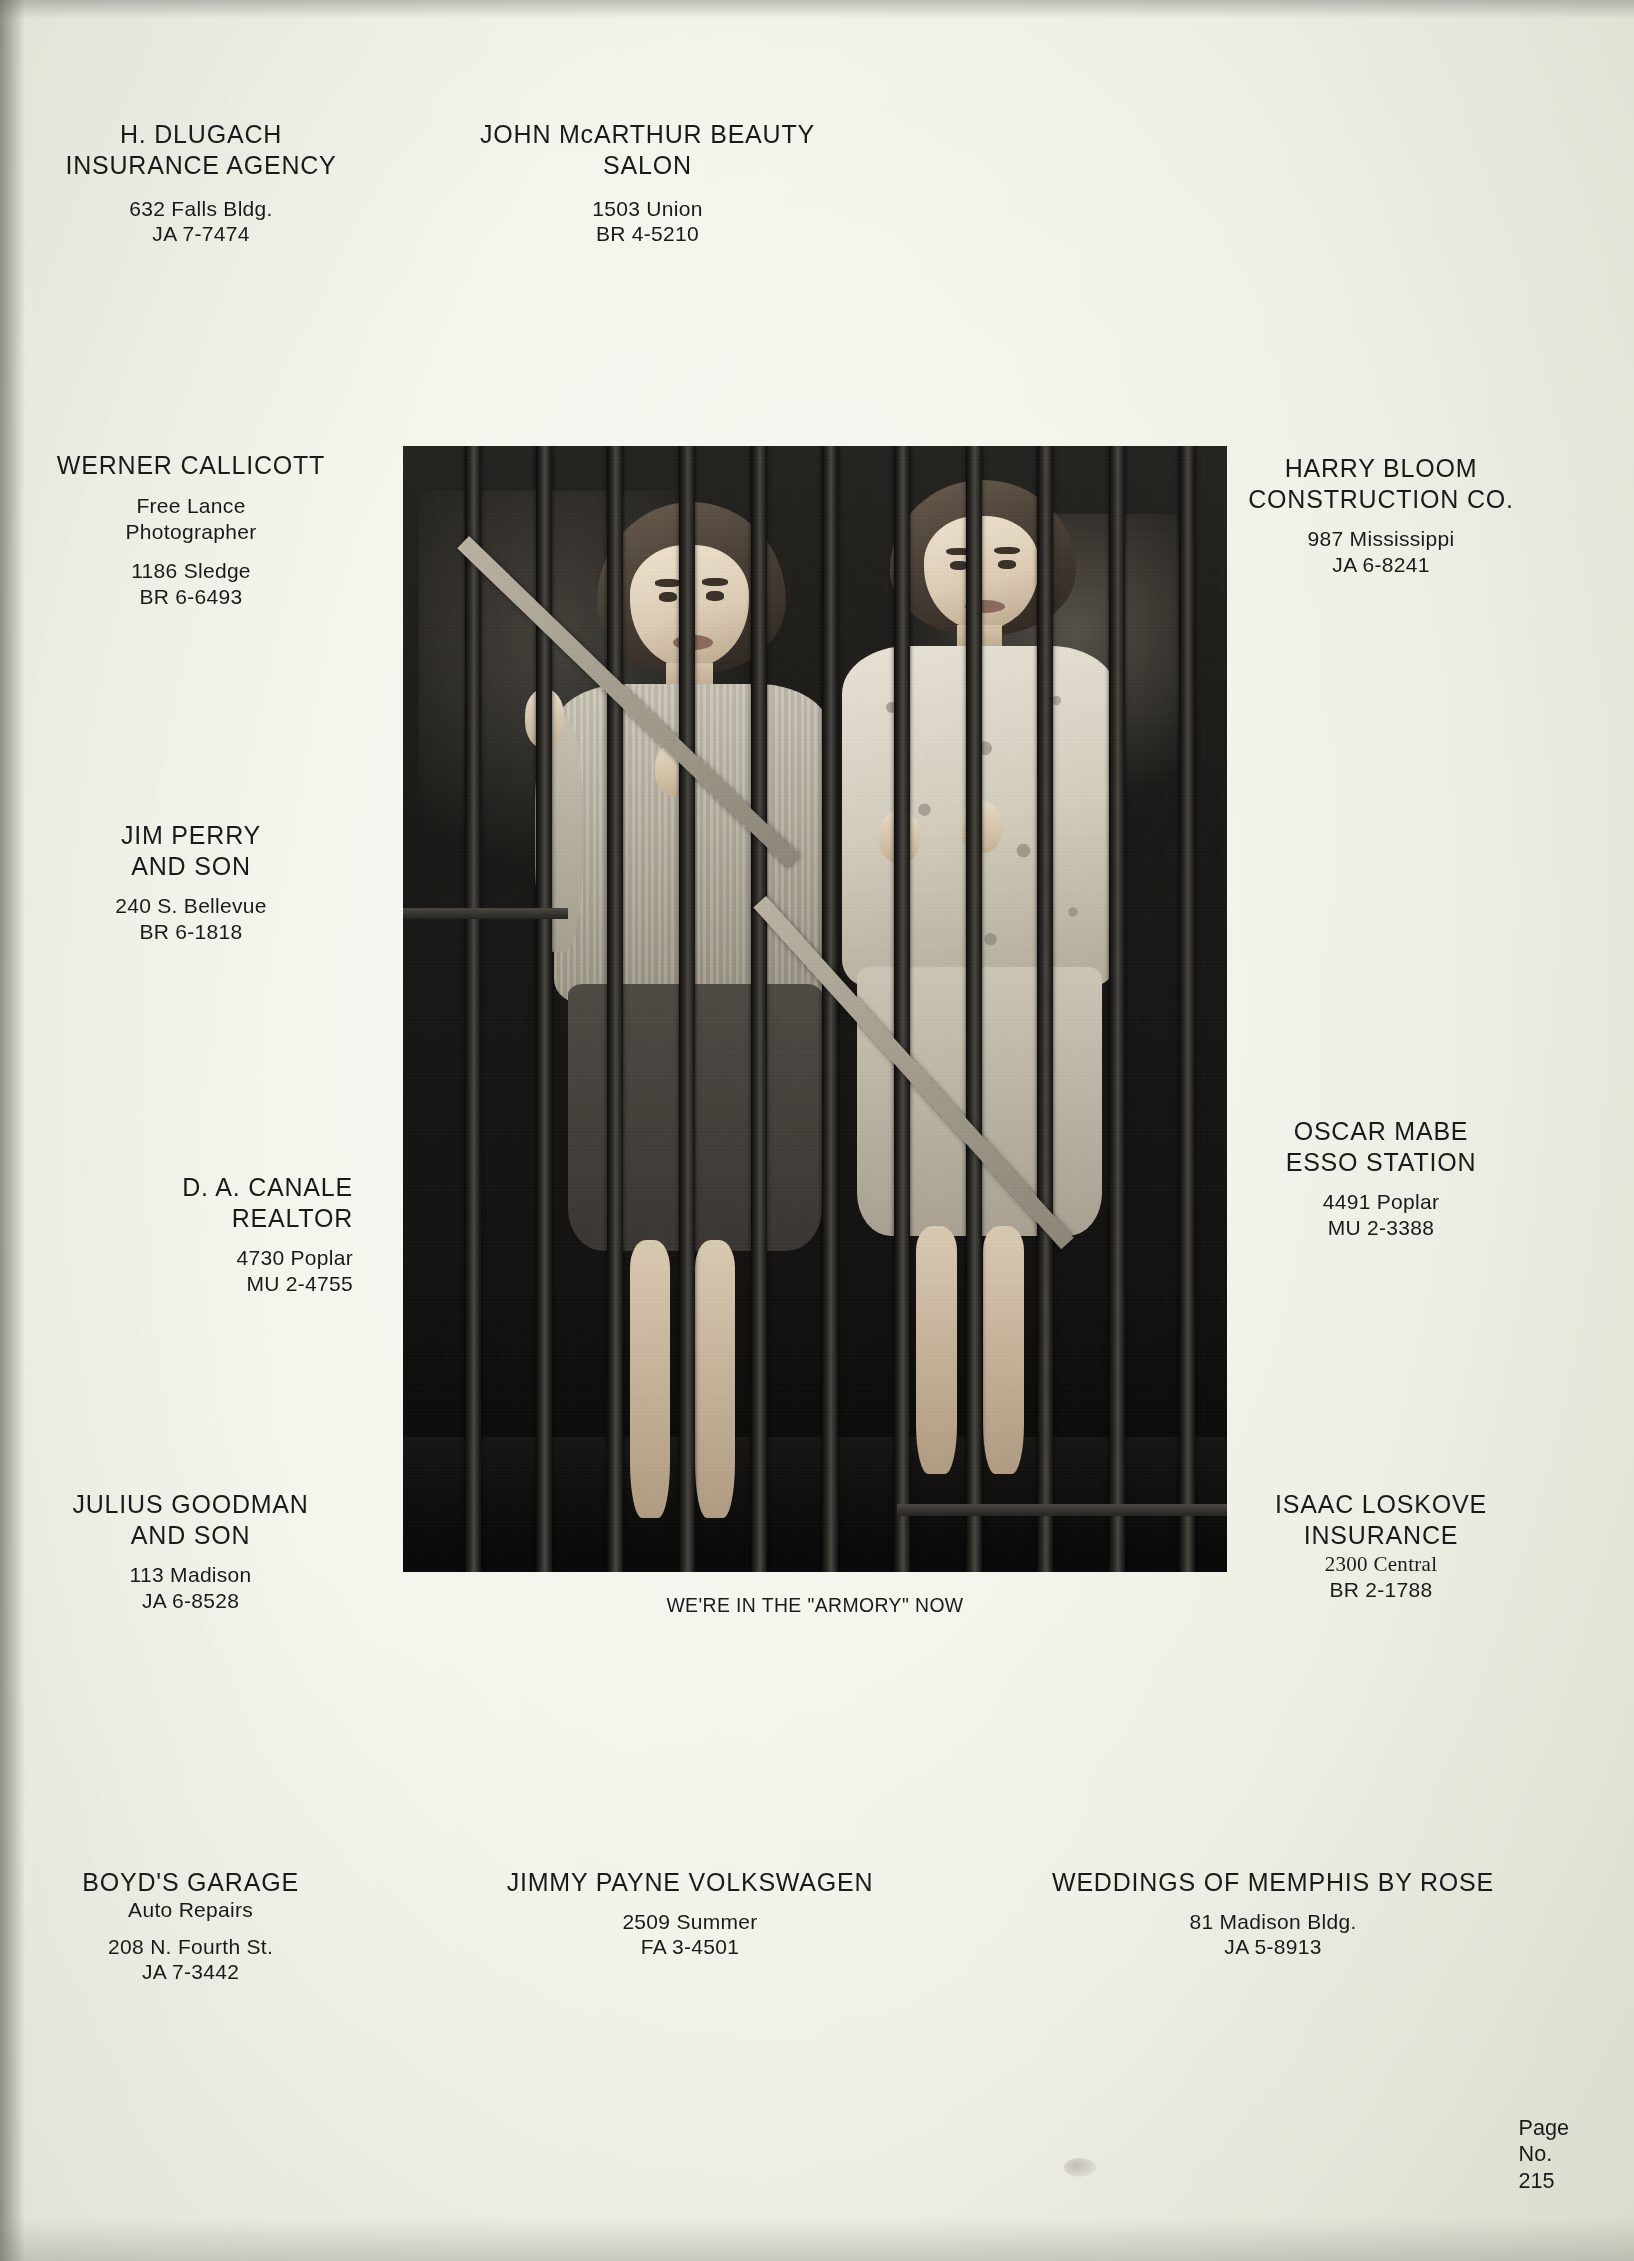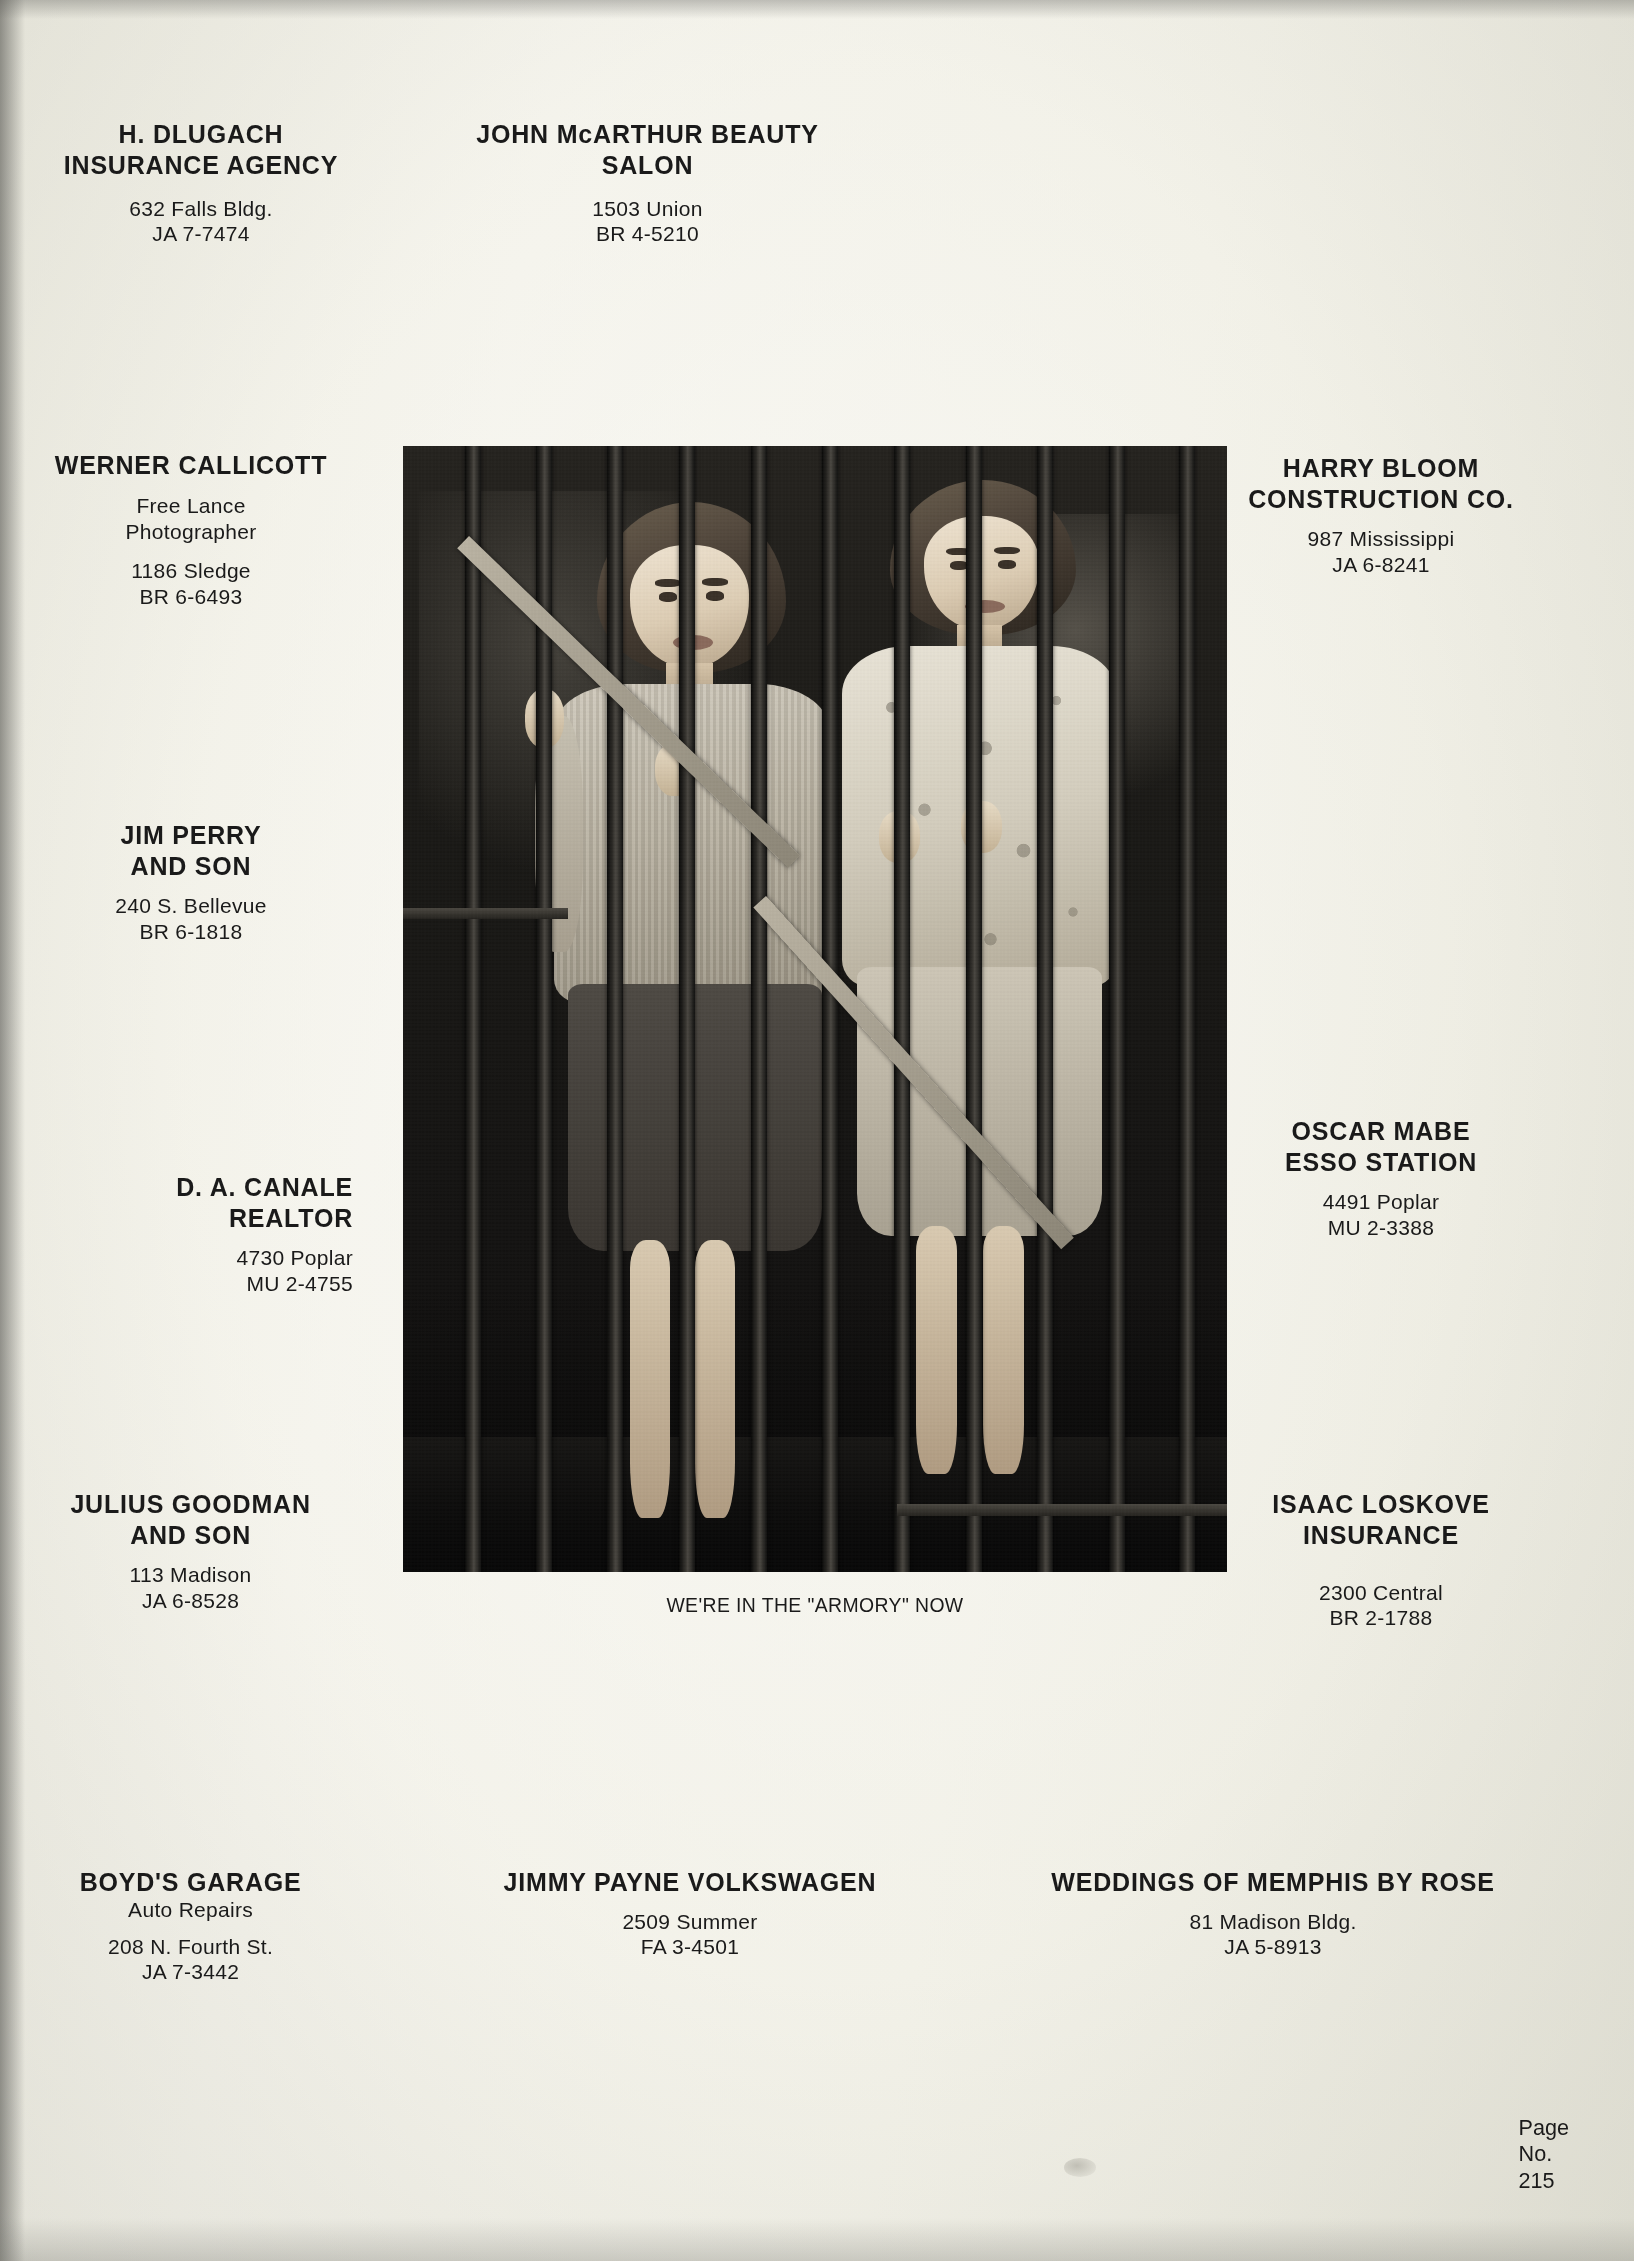--- a/index.html
+++ b/index.html
@@ -46,21 +46,21 @@
 
   
   .ad {
     position: absolute;
     text-align: center;
     line-height: 1.0;
   }
   .ad .name {
     font-size: 25px;
     letter-spacing: 0.8px;
-    font-weight: 700;
+    font-weight: 400;
     white-space: nowrap;
   }
   .ad .name.two-line {
     white-space: normal;
     line-height: 1.22;
   }
   .ad .detail {
     font-size: 21px;
     letter-spacing: 0.3px;
     margin-top: 18px;
@@ -332,21 +332,21 @@
     </div>
     <div class="detail" style="margin-top:14.4px;">4491 Poplar</div>
     <div class="detail tight">MU 2-3388</div>
   </div>
 
   <div class="ad" style="left:1223px; top:1489px; width:316px;">
     <div class="name two-line">
       <span>ISAAC LOSKOVE</span><br>
       <span>INSURANCE</span>
     </div>
-    <div class="detail" style="margin-top:32px;">2300 Central</div>
+    <div class="detail" style="margin-top:4px;font-family:Liberation Serif, serif;">2300 Central</div>
     <div class="detail tight">BR 2-1788</div>
   </div>
 
   <div class="ad" style="left:21.6px; top:1870px; width:338px;">
     <div class="name">BOYD'S GARAGE</div>
     <div class="detail" style="margin-top:4px;">Auto Repairs</div>
     <div class="detail" style="margin-top:16px;">208 N. Fourth St.</div>
     <div class="detail tight">JA 7-3442</div>
   </div>
 

